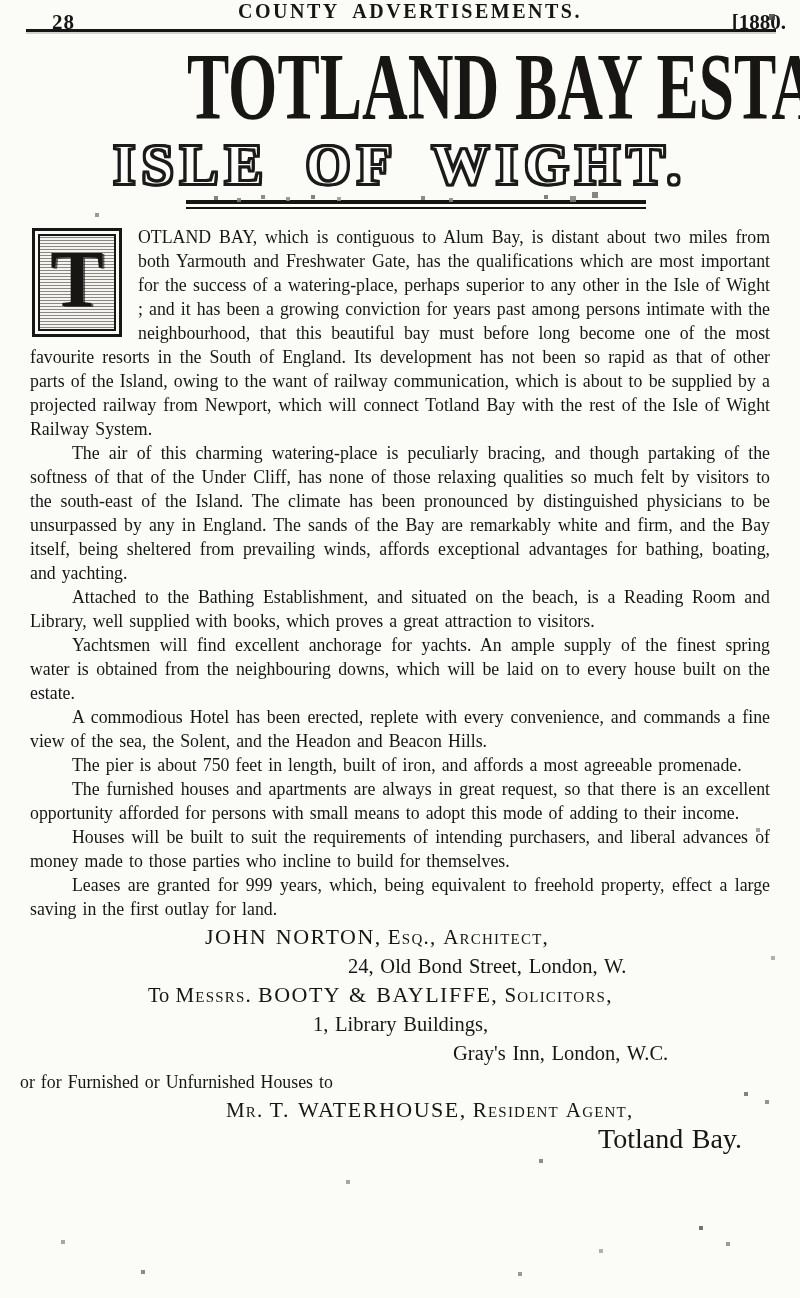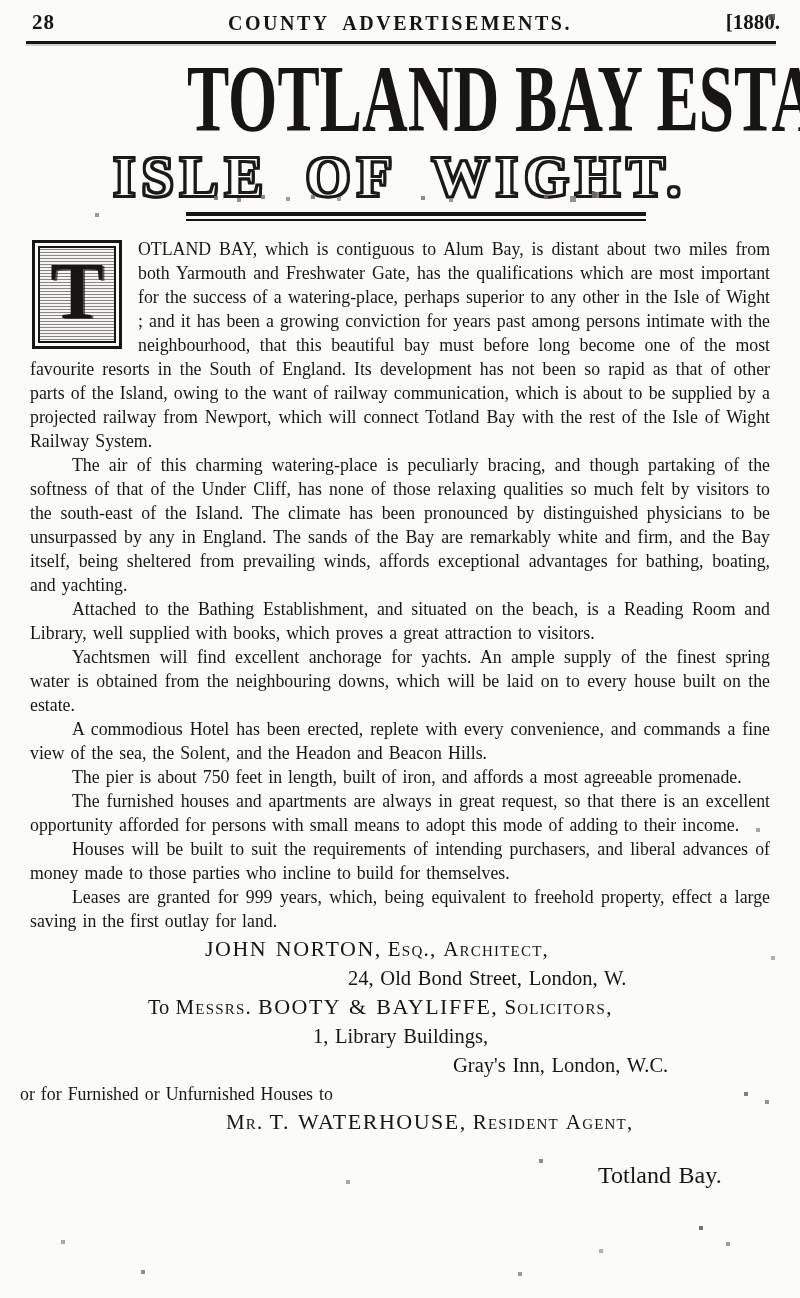--- a/index.html
+++ b/index.html
@@ -7,24 +7,24 @@
     width:800px; height:1298px;
     background:#fbfbf8;
     color:#171615;
     font-family:"Liberation Serif","DejaVu Serif",serif;
     position:relative;
     overflow:hidden;
   }
   .page { position:relative; width:800px; height:1298px; }
 
   
-  .running-head { position:relative; height:26px; padding-top:12px; font-weight:bold; }
+  .running-head { position:relative; height:26px; padding-top:0; font-weight:bold;margin-left:20px; }
   .page-number { position:absolute; left:32px; top:10px; font-size:21px; letter-spacing:1px; }
   .head-center { text-align:center; font-size:20px; letter-spacing:2.5px; word-spacing:7px; }
-  .head-year { position:absolute; right:20px; top:10px; font-size:21px; }
+  .head-year { position:absolute; right:14px; top:10px; font-size:21px; }
   .head-rule { height:3px; background:#161616; margin:3px 24px 0 26px;
                box-shadow:0 2px 0 rgba(20,20,20,.18); }
 
   
   .main-title { margin:12px 0 0; text-align:center; font-size:96px; line-height:.9;
                 font-weight:bold; white-space:nowrap; }
   .main-title .stretch { display:inline-block; transform:scaleX(.66); transform-origin:50% 50%; }
   .sub-title {
     margin:10px 8px 0; text-align:center; font-weight:bold; font-size:58px; line-height:50px;
     letter-spacing:6px; word-spacing:16px; white-space:nowrap;
@@ -58,21 +58,21 @@
   .cl-caps { font-size:22px; letter-spacing:1.5px; }
   .cl-sc   { font-variant:small-caps; font-size:21px; letter-spacing:1.2px; }
   .cl-addr { font-size:20.5px; }
   .l-architect  { padding-left:175px; }
   .l-addr1      { padding-left:318px; }
   .l-solicitors { padding-left:118px; }
   .l-raymond    { padding-left:283px; }
   .l-grays      { padding-left:423px; }
   .l-orfor      { margin-left:-10px; font-size:17.8px; }
   .l-agent      { padding-left:196px; }
-  .l-totland    { padding-left:568px; font-size:24px;margin-top:24px; }
+  .l-totland    { padding-left:568px; font-size:28px; }
 
   
   .speckles { position:absolute; left:0; top:0; width:2px; height:2px; pointer-events:none;
     box-shadow:
       745px 1093px 0 1px #6f6c68, 766px 1101px 0 1px #85817c, 700px 1227px 0 1px #5d5a56,
       727px 1243px 0 1px #8d8984, 142px 1271px 0 1px #7b7772, 347px 1181px 0 1px #9b9791,
       519px 1273px 0 1px #8d8984, 62px 1241px 0 1px #9b9791, 772px 957px 0 1px #a7a39d,
       757px 829px 0 1px #9b9791, 540px 1160px 0 1px #7b7772, 600px 1250px 0 1px #a7a39d,
       215px 197px 0 1px #6f6c68, 238px 199px 0 1px #85817c, 262px 196px 0 1px #7b7772,
       287px 198px 0 1px #8d8984, 312px 196px 0 1px #6f6c68, 338px 198px 0 1px #9b9791,

